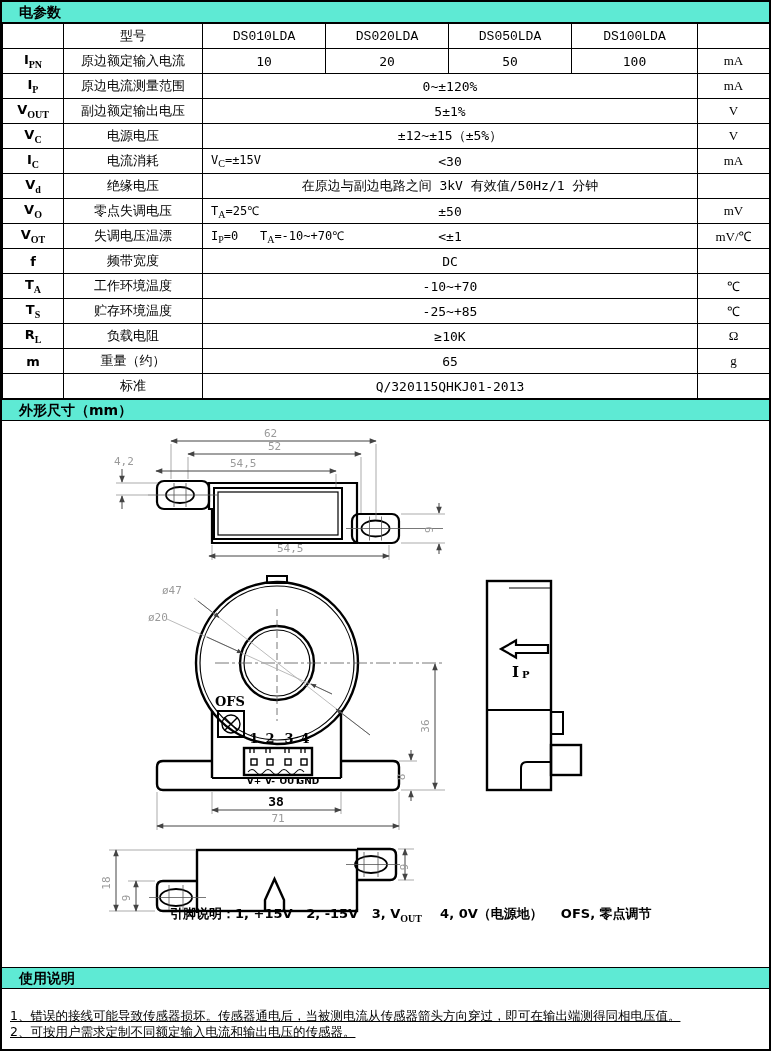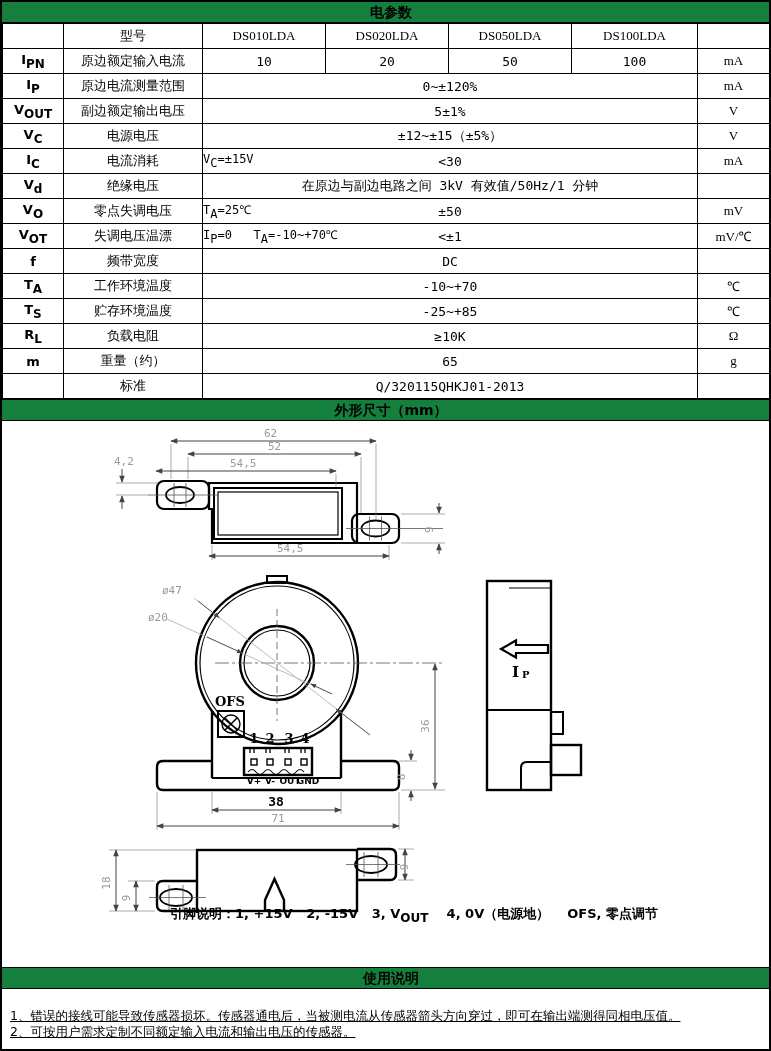--- a/index.html
+++ b/index.html
@@ -1,39 +1,39 @@
 <!DOCTYPE html>
 <html><head>
 <meta charset="utf-8">
 <style>
   html,body{margin:0;padding:0;background:#fff;}
   .page{
     width:767px;height:1047px;border:2px solid #000;position:relative;
     font-family:"DejaVu Sans",sans-serif;color:#000;background:#fff;overflow:hidden;
   }
   .bar{
-    height:20px;background:#15803d;border-bottom:1px solid #000;
-    font-weight:bold;font-size:14px;line-height:20px;padding-left:11px;text-align:center;
+    height:20px;background:#5eead4;border-bottom:1px solid #000;
+    font-weight:bold;font-size:14px;line-height:20px;padding-left:17px;
   }
   .bar.mid{border-top:1px solid #000;}
   
   table.params{border-collapse:collapse;width:767px;table-layout:fixed;}
   table.params td{
     border:1px solid #000;height:24px;padding:0;font-size:13px;
     text-align:center;vertical-align:middle;overflow:hidden;white-space:nowrap;
   }
   td.c-sym{font-weight:bold;font-size:13px;}
-  td.c-sym sub,.cond sub,.pinnote sub{font-size:12px;}
+  td.c-sym sub,.cond sub,.pinnote sub{font-size:10px;font-family:Liberation Serif, serif;}
   td.c-name{text-align:left;padding-left:8px;}
-  td.c-model{font-family:Liberation Serif, serif;font-size:11.5px;}
+  td.c-model{font-family:Liberation Mono, monospace;font-size:11.5px;}
   td.c-val{font-family:"DejaVu Sans Mono",monospace;font-size:12px;}
   td.c-unit{font-family:Liberation Serif, serif;font-size:11.5px;}
   td.c-rel{position:relative;}
   .cond{
-    position:absolute;left:0;top:50%;transform:translateY(-50%);
+    position:absolute;left:8px;top:50%;transform:translateY(-50%);
     font-family:"DejaVu Sans Mono",monospace;font-size:12px;
   }
   
   .drawing{height:546px;position:relative;}
   .drawing svg{position:absolute;left:0;top:0;}
   .pinnote{
     position:absolute;left:168px;top:484px;font-weight:bold;font-size:13px;white-space:nowrap;
   }
   
   .notes{padding:19px 8px;font-size:12.5px;line-height:16px;text-decoration:underline;}

